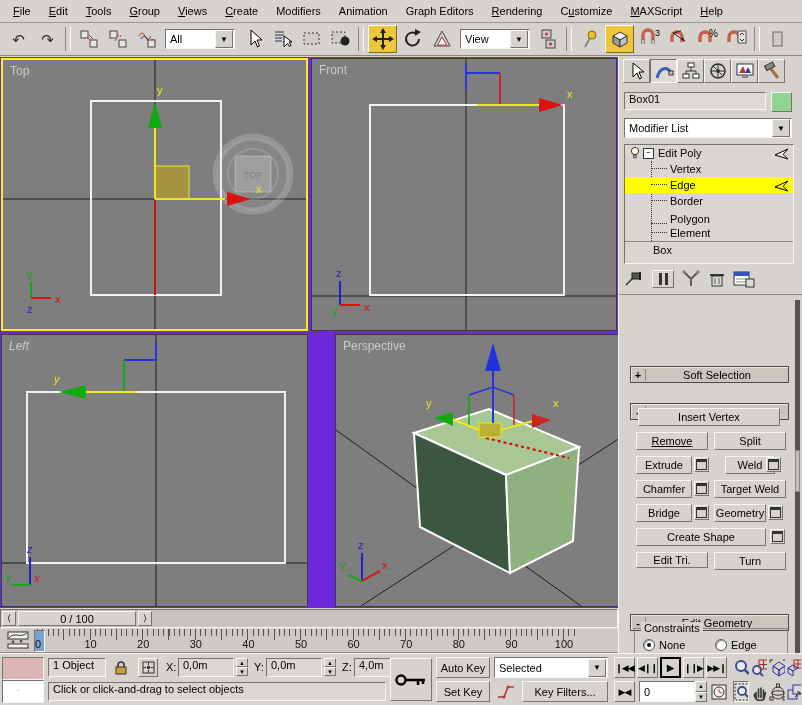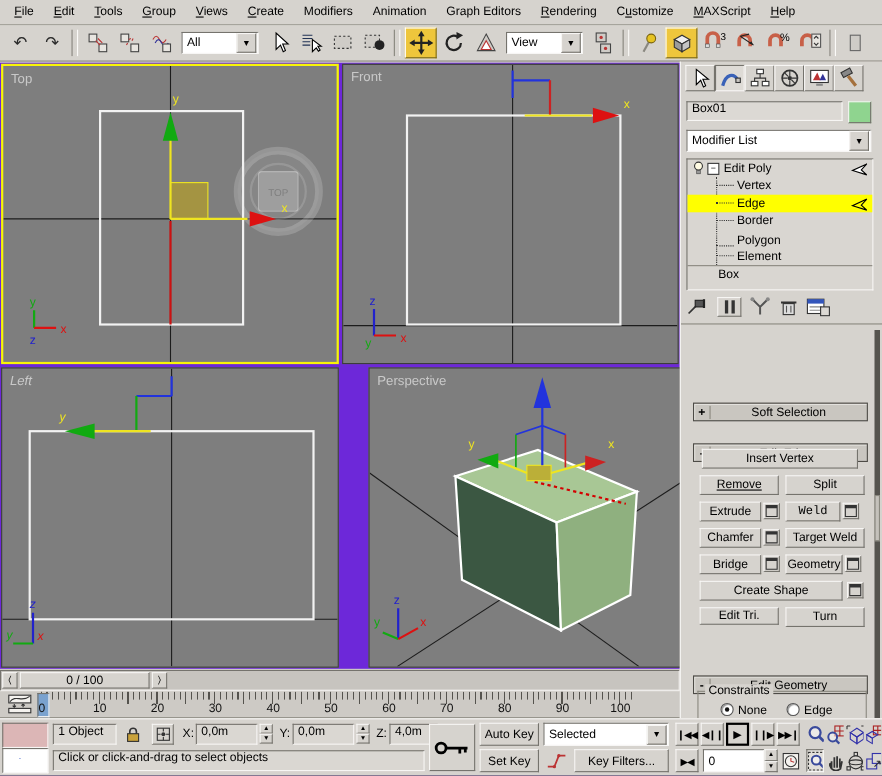--- a/index.html
+++ b/index.html
@@ -532,21 +532,21 @@
     <div class="abs pbtn" style="left:95px;top:376px;width:72px;height:18px;">
         <span>Split</span>
       </div>
 
     <div class="abs pbtn" style="left:17px;top:400px;width:56px;height:18px;">
         <span>Extrude</span>
       </div>
     <div class="abs pbtn setbox" style="left:75px;top:401px;">
         <span class="ib"></span>
       </div>
-    <div class="abs pbtn" style="left:95px;top:400px;width:50px;height:18px;font-family:Liberation Mono, monospace;">
+    <div class="abs pbtn" style="left:106px;top:400px;width:50px;height:18px;">
         <span>Weld</span>
       </div>
     <div class="abs pbtn setbox" style="left:147px;top:401px;">
         <span class="ib"></span>
       </div>
 
     <div class="abs pbtn" style="left:17px;top:424px;width:56px;height:18px;">
         <span>Chamfer</span>
       </div>
     <div class="abs pbtn setbox" style="left:75px;top:425px;">
@@ -582,21 +582,21 @@
     <div class="abs pbtn" style="left:95px;top:496px;width:72px;height:18px;">
         <span>Turn</span>
       </div>
 
     <div class="abs rollout-header" style="left:11px;top:524px;width:157px;">
       <span class="rh-sym">-</span>
       <span class="rh-title">Edit Geometry</span>
     </div>
     <div class="abs" style="left:15px;top:572px;width:152px;height:30px;border:1px solid #8a887f;border-bottom:none;">
       <span style="position:absolute;left:6px;top:-7px;background:#d6d3ce;padding:0 3px;">Constraints</span>
-      <span style="position:absolute;left:20px;top:10px;"><span class="radio on"></span><span>None</span></span>
+      <span style="position:absolute;left:8px;top:10px;"><span class="radio on"></span><span>None</span></span>
       <span style="position:absolute;left:80px;top:10px;"><span class="radio"></span><span>Edge</span></span>
     </div>
 
     <div class="abs" style="left:176px;top:244px;width:5px;height:353px;background:#55534e;">
       <div style="position:absolute;left:0;top:150px;width:5px;height:42px;background:#c4c1bb;border:1px solid #8a887f;box-sizing:border-box;"></div>
     </div>
   </div>
 
   <div id="statusbar">
     <div class="abs sunken" style="left:2px;top:3px;width:40px;height:21px;background:#dcb6b6;"></div>

